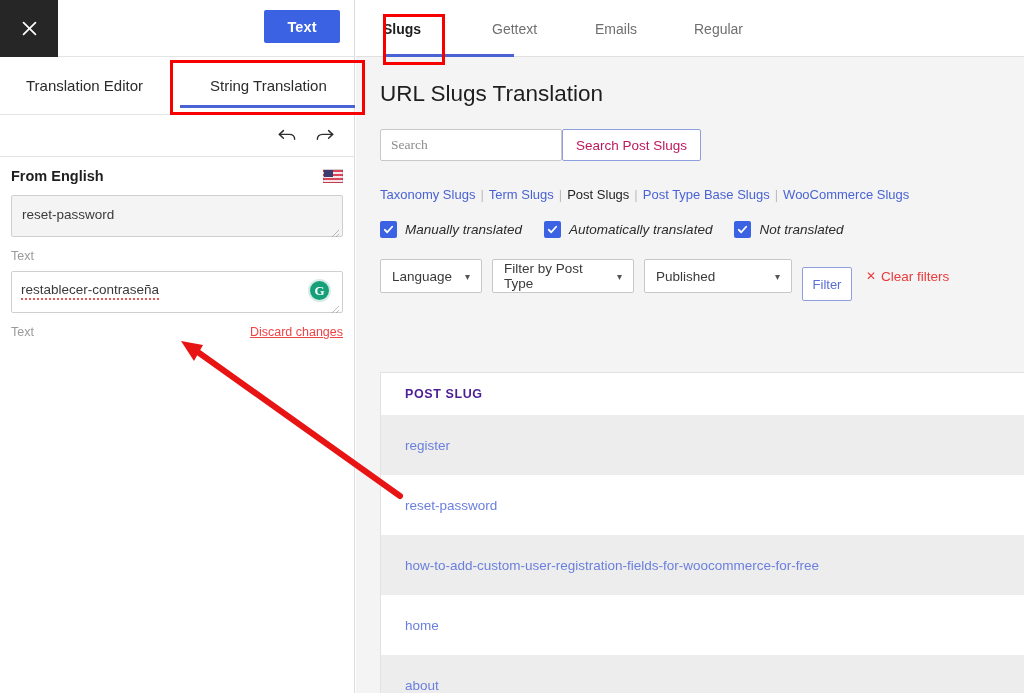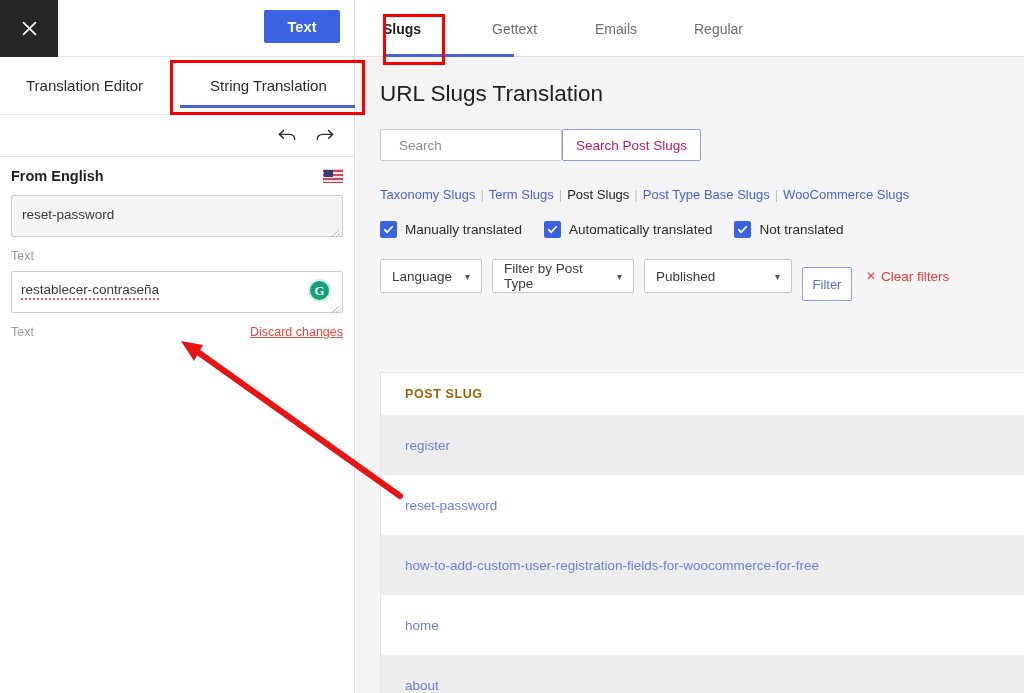--- a/index.html
+++ b/index.html
@@ -196,23 +196,23 @@
   .rp-body { position: relative; padding: 0 24px; }
   .page-title {
     font-size: 22.5px; color: #1e1e1e;
     margin: 24px 0 0 0; font-weight: 400;
   }
   .search-row { display: flex; align-items: center; margin-top: 22px; }
   .search-input {
     width: 182px; height: 32px;
     border: 1px solid #c8c8c8; border-radius: 2px;
     background: #ffffff;
-    padding: 0 18px; font-size: 13.5px;
+    padding: 0 10px; font-size: 13.5px;
     color: #333; outline: none;
-    font-family: Liberation Sans, sans-serif;
+    font-family: Liberation Serif, serif;
   }
   .search-input::placeholder { color: #8d8d8d; }
   .search-btn {
     margin-left: 0;
     height: 32px; padding: 0 13px;
     border: 1px solid #8e9fe0;
     border-radius: 2px;
     background: #ffffff;
     color: #be185d;
     font-size: 13.5px;
@@ -238,21 +238,21 @@
     display: flex; align-items: center;
   }
   .check-item { display: flex; align-items: center; margin-right: 22px; }
   .cbox {
     width: 17px; height: 17px; border-radius: 2px;
     background: #3b62e3;
     display: flex; align-items: center; justify-content: center;
     cursor: pointer;
   }
   .cbox svg { width: 11px; height: 11px; display:block; }
-  .check-label { font-size: 13.5px; color: #2b2b2b; margin-left: 8px; white-space: nowrap; }
+  .check-label { font-size: 13.5px; color: #2b2b2b; margin-left: 8px; white-space: nowrap; font-style: italic; }
 
   .filter-row { margin-top: 13px; display: flex; align-items: center; }
   .sel {
     height: 34px; border: 1px solid #c8c8c8; border-radius: 2px;
     background: #ffffff; color: #3a3a3a;
     font-size: 13.5px; padding: 0 11px;
     display: flex; align-items: center; justify-content: space-between;
     cursor: pointer; margin-right: 10px;
     font-family: "Liberation Sans", sans-serif;
   }
@@ -277,21 +277,21 @@
   .table-card {
     position: absolute; left: 380px; top: 372px;
     width: 644px;
     background: #ffffff;
     border: 1px solid #e2e2e2;
     border-right: none;
     overflow: hidden;
   }
   .th-row { height: 42px; display: flex; align-items: center; padding: 0 24px; background: #ffffff; }
   .th {
-    font-size: 12.5px; font-weight: 700; color: #a16207;
+    font-size: 12.5px; font-weight: 700; color: #4c1d95;
     letter-spacing: .6px;
   }
   .trow {
     height: 60px; display: flex; align-items: center; padding: 0 24px;
     cursor: pointer;
   }
   .trow.odd { background: #ededed; }
   .trow.even { background: #ffffff; }
   .tcell { font-size: 13.5px; color: #6b7fdd; }
 

